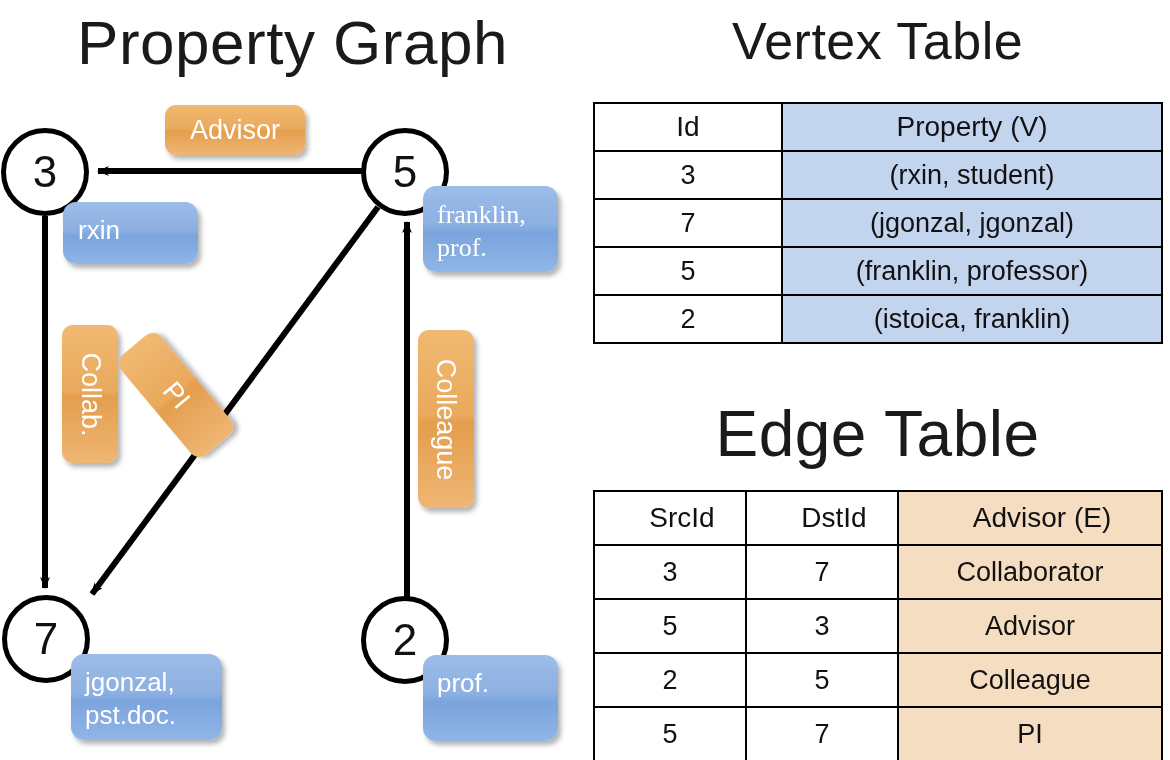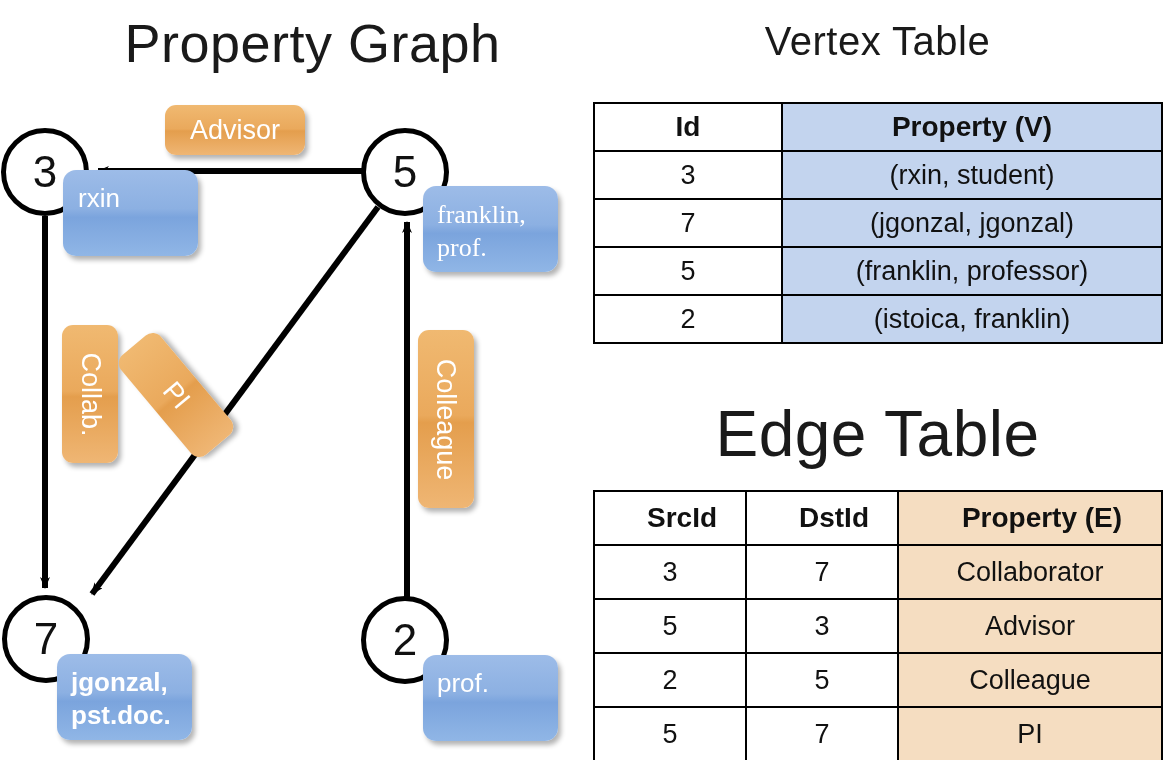--- a/index.html
+++ b/index.html
@@ -21,29 +21,28 @@
     position: absolute;
     font-weight: 400;
     color: #1a1a1a;
     letter-spacing: 0.5px;
     white-space: nowrap;
   }
   #title-property-graph {
     left: 0; top: 12px;
     width: 585px;
     text-align: center;
-    font-size: 54px;
+    font-size: 62px;
     line-height: 62px;
-    padding-left: 20px;
   }
   #title-vertex-table {
     left: 585px; top: 10px;
     width: 585px;
     text-align: center;
-    font-size: 40px;
+    font-size: 52px;
     line-height: 62px;
   }
   #title-edge-table {
     left: 585px; top: 403px;
     width: 585px;
     text-align: center;
     font-size: 64px;
     line-height: 62px;
   }
 
@@ -115,21 +114,21 @@
     background: #ffffff;
   }
   .data-table td, .data-table th {
     border: 2px solid #000000;
     text-align: center;
     font-weight: 400;
     color: #111111;
     padding: 0;
   }
   .data-table th {
-    font-weight: 700;
+    font-weight: 400;
   }
   #vertex-table {
     left: 593px; top: 102px;
     width: 570px;
   }
   #vertex-table th, #vertex-table td { height: 46px; font-size: 27px; }
   #vertex-table th { font-size: 28px; }
   .col-id { width: 188px; }
   .cell-blue { background: #c3d4ee; margin-left: 10px; }
 
@@ -165,30 +164,30 @@
     <line x1="378" y1="207" x2="92" y2="594" stroke="#000000" stroke-width="6" marker-end="url(#ahead)"></line>
 
     <line x1="407" y1="598" x2="407" y2="222" stroke="#000000" stroke-width="6" marker-end="url(#ahead)"></line>
   </svg>
 
   <div class="vertex-node" style="left:1px; top:128px;">3</div>
   <div class="vertex-node" style="left:361px; top:128px;">5</div>
   <div class="vertex-node" style="left:2px; top:595px;">7</div>
   <div class="vertex-node" style="left:361px; top:596px;">2</div>
 
-  <div class="prop-box" style="left:63px; top:170px; width:135px; height:86px;padding-left:15px;">
+  <div class="prop-box" style="left:63px; top:202px; width:135px; height:62px;padding-left:15px;">
     <span>rxin</span>
   </div>
 
   <div class="prop-box" style="left:423px; top:186px; width:135px; height:86px;font-family:Liberation Serif, serif;">
     <span>franklin,</span>
     <span>prof.</span>
   </div>
 
-  <div class="prop-box" style="left:57px; top:654px; width:135px; height:86px;font-weight:bold;">
+  <div class="prop-box" style="left:71px; top:654px; width:151px; height:86px;">
     <span>jgonzal,</span>
     <span>pst.doc.</span>
   </div>
 
   <div class="prop-box" style="left:423px; top:655px; width:135px; height:86px;">
     <span>prof.</span>
   </div>
 
   <div class="edge-label orange" style="left:165px; top:105px; width:140px; height:50px; display:flex; align-items:center; justify-content:center;">
     <span class="lbl-text" style="font-size:27px;">Advisor</span>
@@ -242,21 +241,21 @@
 <table class="data-table" id="edge-table">
   <colgroup>
       <col class="col-src">
       <col class="col-dst">
       <col>
     </colgroup>
   <thead>
     <tr>
       <th>SrcId</th>
       <th>DstId</th>
-      <th class="cell-peach">Property (E)</th>
+      <th class="cell-peach">Advisor (E)</th>
     </tr>
   </thead>
   <tbody>
     <tr>
       <td>3</td>
       <td>7</td>
       <td class="cell-peach">Collaborator</td>
     </tr>
     <tr>
       <td>5</td>

